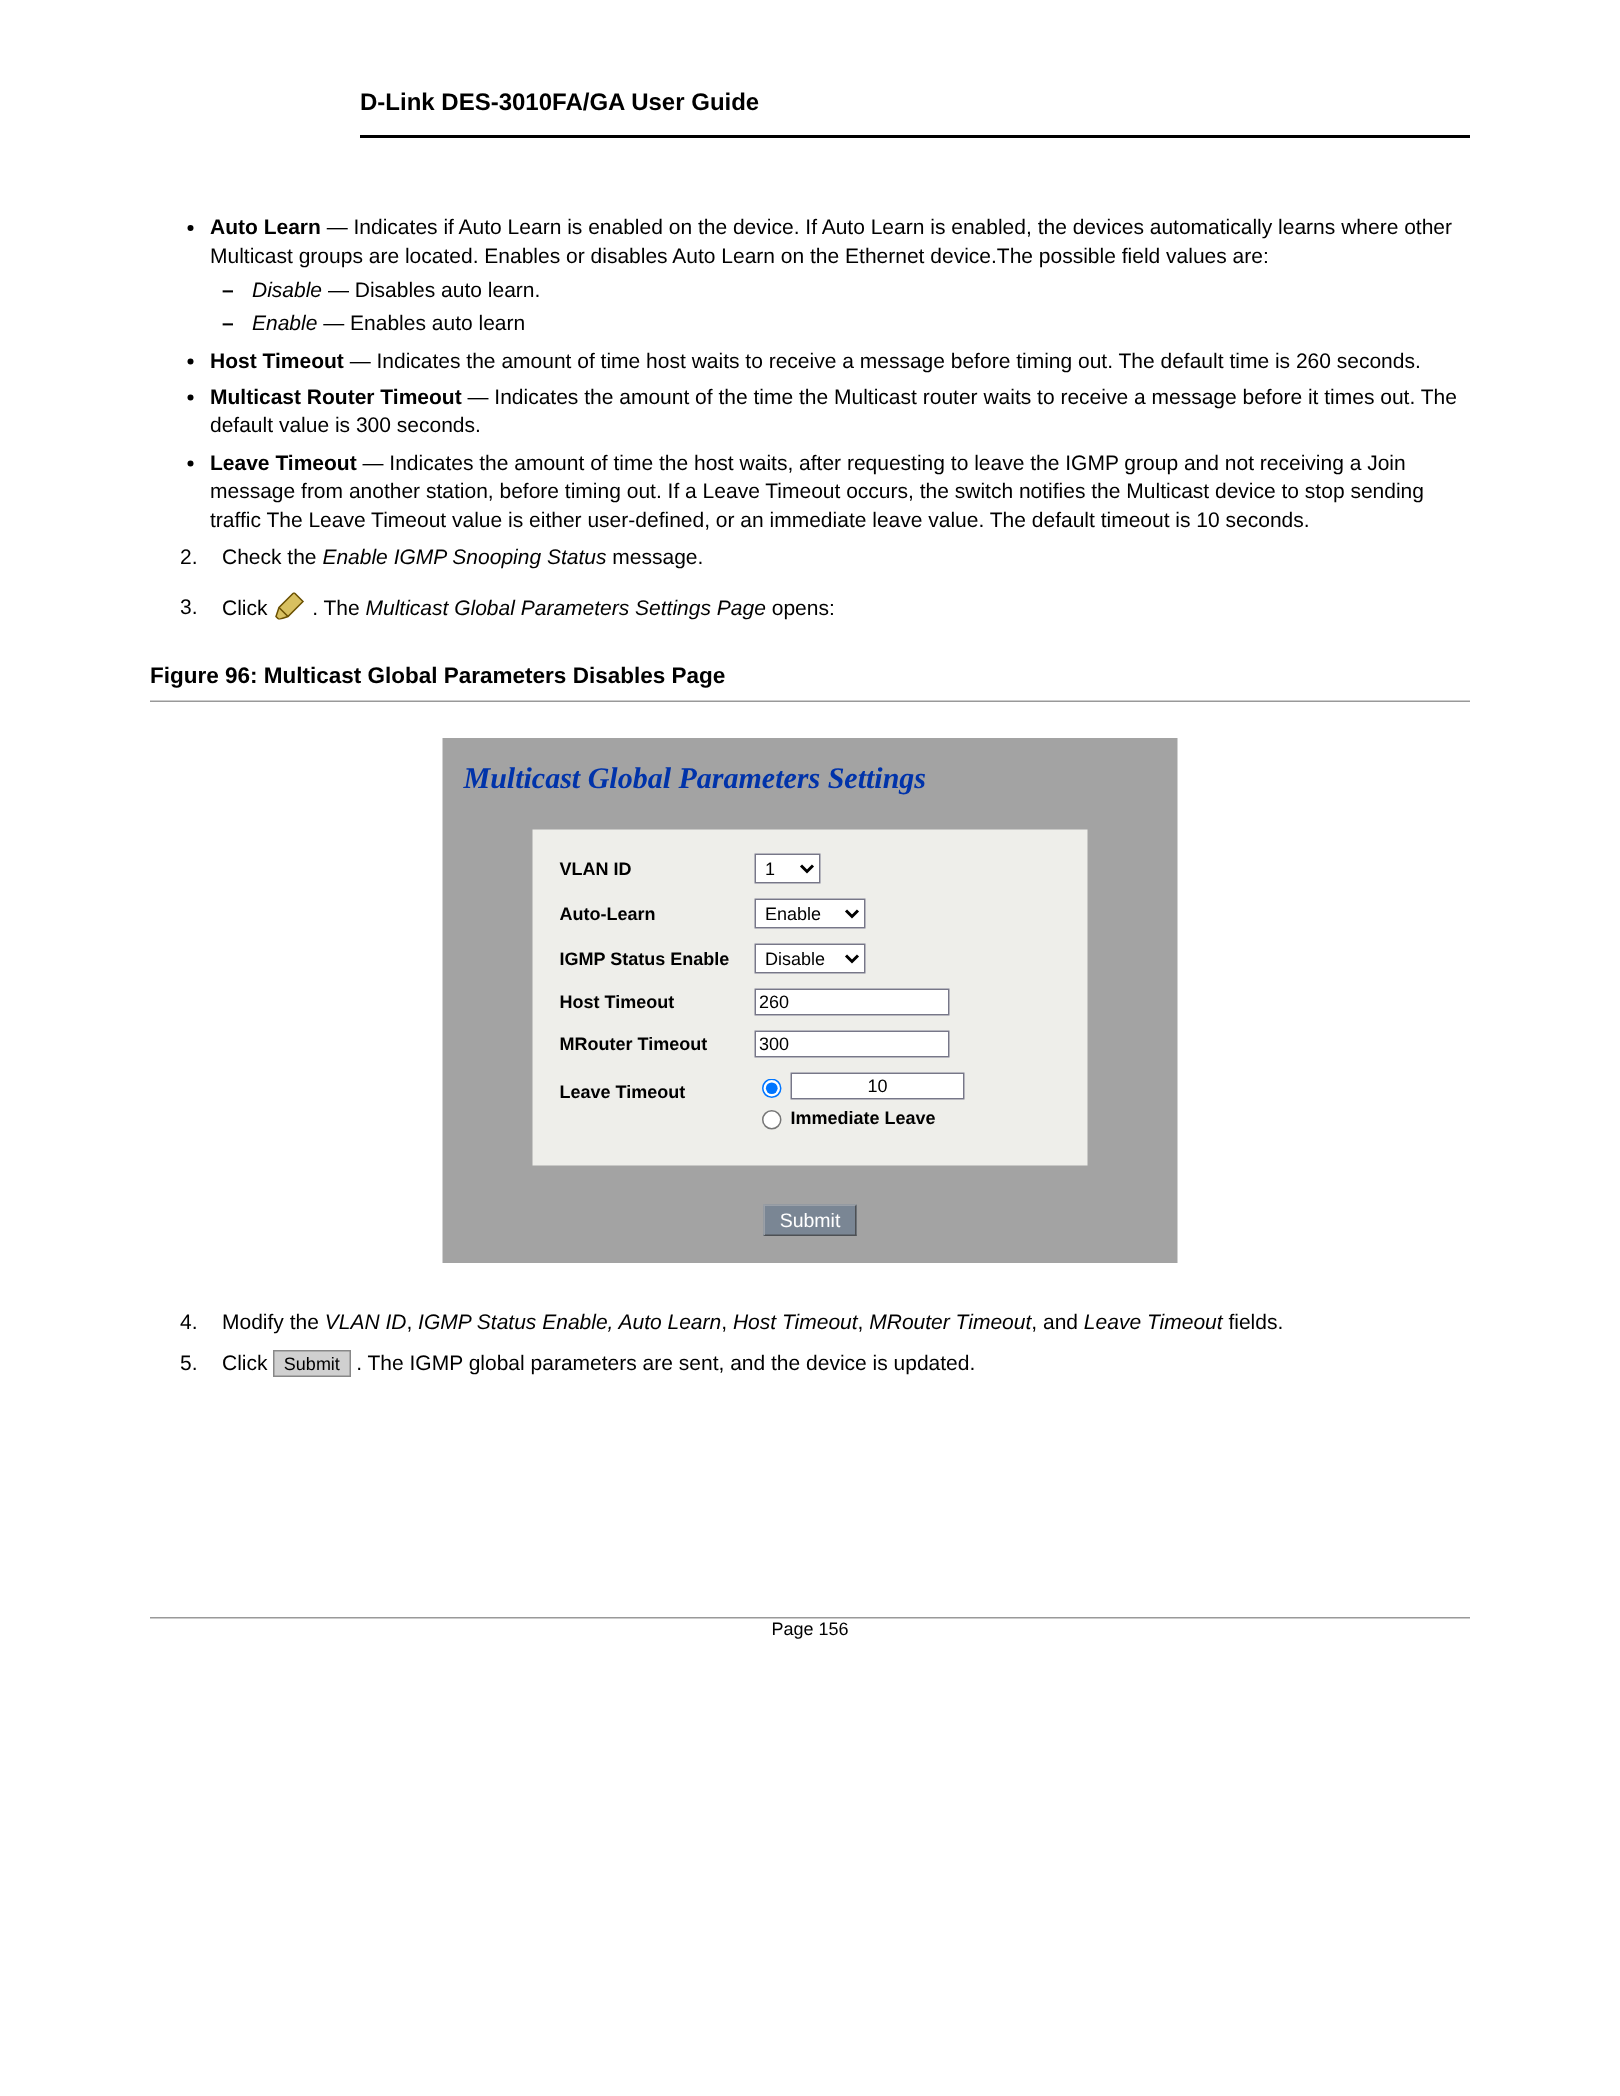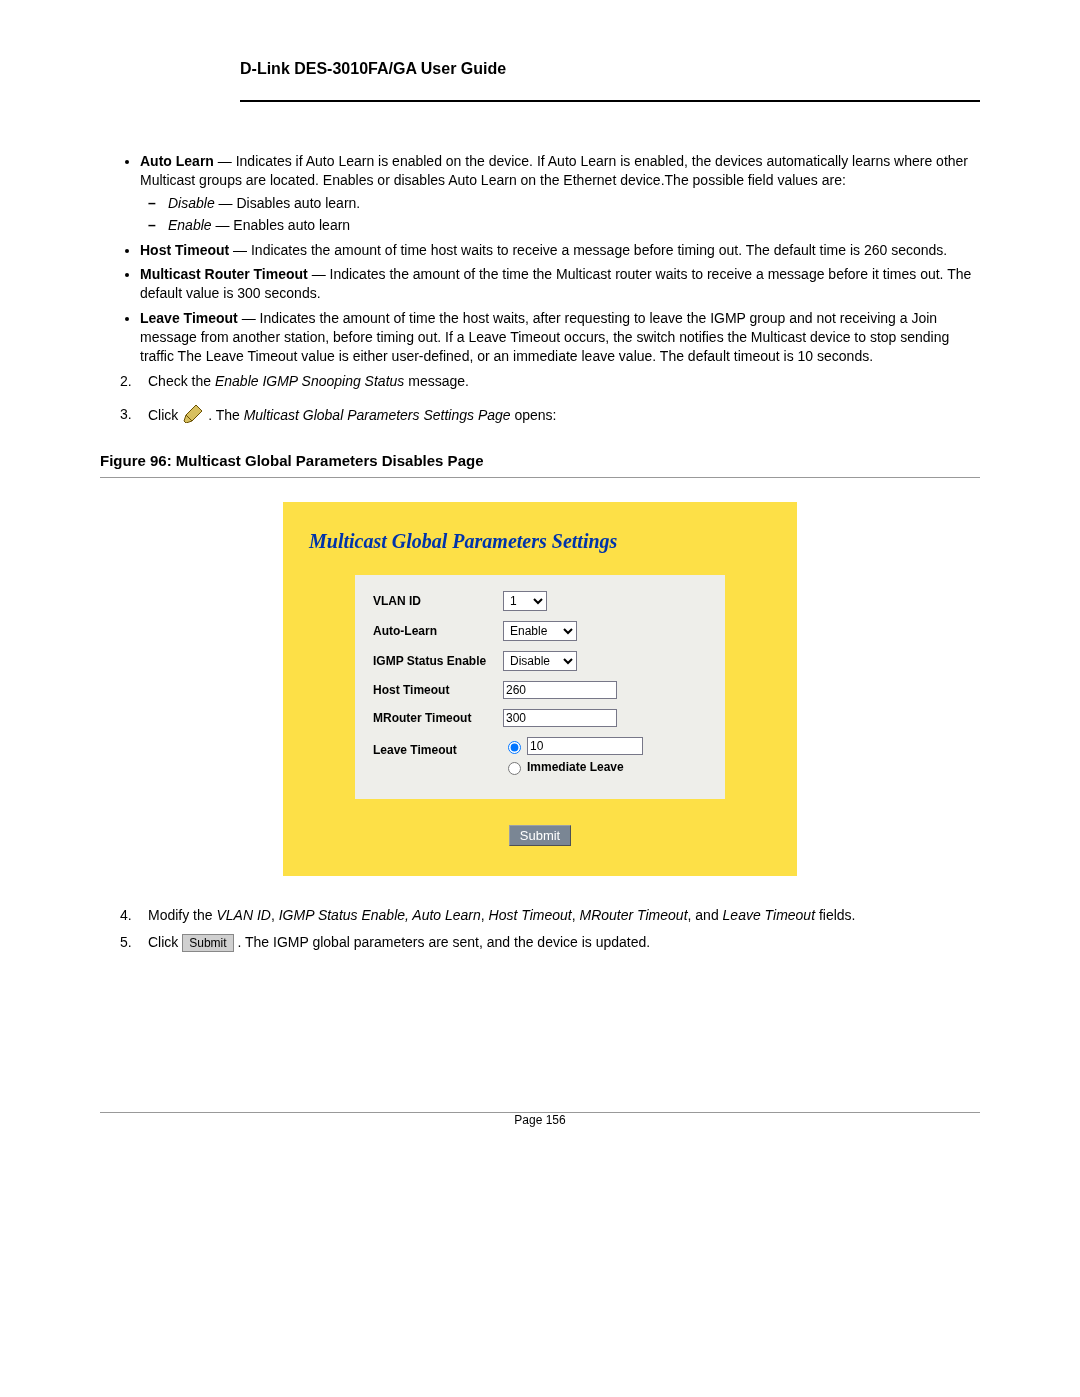--- a/index.html
+++ b/index.html
@@ -14,21 +14,21 @@
     width: 1080px;
     margin: 0 auto;
     padding: 60px 100px 40px 100px;
     box-sizing: border-box;
     position: relative;
     min-height: 1397px;
   }
   .header-title {
     font-weight: bold;
     font-size: 16px;
-    padding-bottom: 22px;
+    padding-bottom: 12px;
     border-bottom: 2px solid #000;
     margin-bottom: 50px;
     margin-left: 140px;
   }
   ul.bullets {
     list-style: disc;
     margin: 0 0 6px 0;
     padding-left: 40px;
   }
   ul.bullets > li {
@@ -75,22 +75,22 @@
     font-weight: bold;
     font-size: 15px;
     margin-top: 24px;
     padding-bottom: 8px;
     border-bottom: 1px solid #999;
     margin-bottom: 24px;
   }
   .settings-panel {
     width: 490px;
     margin: 0 auto 30px auto;
-    background: #fde047;
-    padding: 12px;
+    background: #a3a3a3;
+    padding: 0;
   }
   .settings-title {
     font-family: 'Times New Roman', serif;
     font-weight: bold;
     font-style: italic;
     color: #0033aa;
     font-size: 20px;
     padding: 16px 14px 10px 14px;
   }
   .settings-form {
@@ -112,36 +112,36 @@
   }
   .form-row .control select,
   .form-row .control input[type=text] {
     font-family: Arial, sans-serif;
     font-size: 12px;
     border: 1px solid #778;
     background: #fff;
     padding: 1px 2px;
     box-sizing: border-box;
   }
-  .form-row .control input.wide { width: 114px; }
+  .form-row .control input.wide { width: 130px; }
   .form-row .control select { height: 20px; }
   .leave-block {
     display: flex;
     align-items: flex-start;
   }
   .leave-block .label {
     width: 130px;
     font-weight: bold;
     font-size: 12px;
     padding-top: 6px;
   }
   .leave-options { font-size: 12px; }
   .leave-options div { margin-bottom: 4px; display:flex; align-items:center; }
   .leave-options input[type=radio]{ margin-right:6px; }
-  .leave-options input[type=text]{ width:110px; font-size:12px; border:1px solid #778; padding:1px 2px;}
+  .leave-options input[type=text]{ width:110px; font-size:12px; border:1px solid #778; padding:1px 2px;text-align:center;}
   .leave-options .imm { font-weight: bold; }
   .submit-wrap {
     text-align: center;
     padding: 12px 0 18px 0;
   }
   .submit-btn {
     background: #7a8694;
     color: #fff;
     border: 1px outset #9aa0a8;
     padding: 2px 10px;

